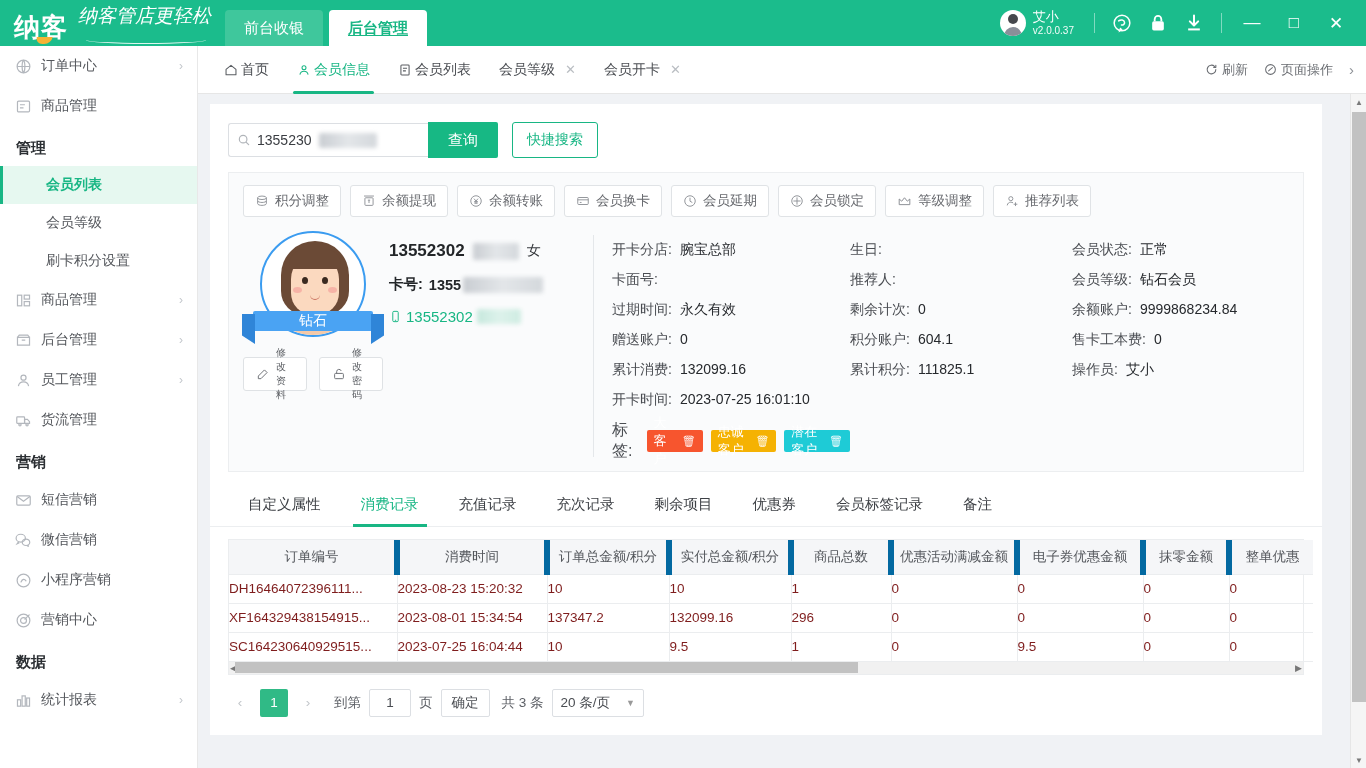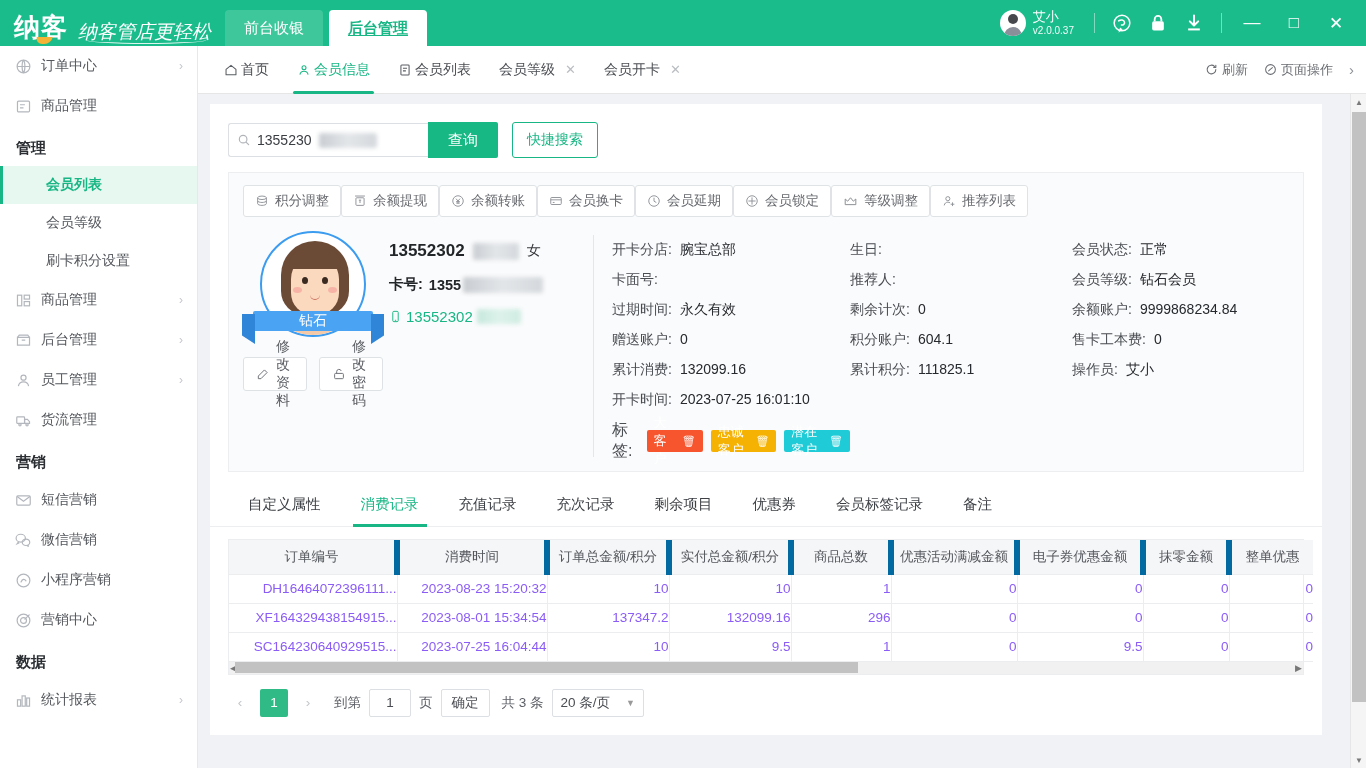--- a/index.html
+++ b/index.html
@@ -26,21 +26,21 @@
     position: relative; padding-bottom: 4px;
   }
   .brand-logo::after {
     content: ""; position: absolute; left: 22px; bottom: 2px;
     width: 16px; height: 7px; background: #f5b335;
     border-radius: 0 0 8px 8px; transform: skewX(-12deg);
   }
   .brand-slogan {
     font-family: "Liberation Serif", serif;
     font-size: 19px; color: #ffffff; line-height: 28px;
-    font-style: italic; padding-bottom: 0;
+    font-style: italic; padding-bottom: 16px;
     position: relative;
   }
   .brand-slogan::after {
     content: ""; position: absolute; left: 8px; bottom: 2px;
     width: 120px; height: 7px;
     border-bottom: 1.5px solid rgba(255,255,255,.85);
     border-radius: 50%;
   }
   .mode-tabs { display: flex; align-items: flex-end; height: 46px; margin-left: 14px; }
   .mode-tab {
@@ -157,21 +157,21 @@
   .btn-ghost {
     height: 36px; padding: 0 14px; background: #fff; color: #18b684;
     border: 1px solid #18b684; border-radius: 3px; font-size: 14px;
     cursor: pointer; font-family: inherit; margin-left: 14px;
   }
   
   .card {
     margin: 14px 18px 0 18px; border: 1px solid #eceef0; background: #fafbfc;
     padding: 12px 14px 14px 14px;
   }
-  .actbar { display: flex; flex-wrap: wrap; }
+  .actbar { display: flex; gap: 9px; flex-wrap: wrap; }
   .actbtn {
     height: 32px; padding: 0 11px; background: #fff; border: 1px solid #e0e3e6;
     border-radius: 3px; display: flex; align-items: center; gap: 6px;
     font-size: 13.5px; color: #67696e; cursor: pointer;
   }
   .infowrap { display: flex; margin-top: 14px; }
   
   .avblock { width: 140px; flex: 0 0 140px; display: flex; flex-direction: column; align-items: center; }
   .av-ring {
     width: 106px; height: 106px; border-radius: 50%;
@@ -198,21 +198,21 @@
   }
   .ribbon::before, .ribbon::after {
     content: ""; position: absolute; top: 3px; width: 13px; height: 30px; background: #2f85d8;
   }
   .ribbon::before { left: -11px; clip-path: polygon(0 0,100% 0,100% 100%,0 72%); }
   .ribbon::after { right: -11px; clip-path: polygon(0 0,100% 0,100% 72%,0 100%); }
   .smallbtns { display: flex; gap: 12px; margin-top: 26px; }
   .sbtn {
     height: 34px; padding: 0 12px; border: 1px solid #dfe2e5; background: #fff;
     border-radius: 3px; display: flex; align-items: center; gap: 6px;
-    font-size: 14px; color: #5a5d62; cursor: pointer;
+    font-size: 10px; color: #5a5d62; cursor: pointer;
   }
   
   .idcol { flex: 0 0 210px; padding-left: 6px; padding-top: 10px; }
   .id-name { font-size: 17px; font-weight: 700; color: #232629; display: flex; align-items: center; gap: 8px; }
   .id-gender { font-size: 14px; font-weight: 400; color: #36393d; }
   .id-card { font-size: 14.5px; font-weight: 700; color: #232629; margin-top: 14px; display:flex; align-items:center;}
   .id-phone { font-size: 15px; color: #18b684; margin-top: 14px; display: flex; align-items: center; gap: 4px; }
   .vsep { width: 1px; background: #e4e7ea; margin: 4px 0 0 0; align-self: stretch; }
   
   .fields { flex: 1; display: flex; padding-left: 18px; padding-top: 10px; }
@@ -240,21 +240,21 @@
     content: ""; position: absolute; left: 12px; right: 12px; bottom: -1px; height: 3px; background: #18b684;
   }
   
   .tblwrap { margin: 12px 18px 0 18px; border: 1px solid #ebedef; border-bottom: none; }
   table { width: 100%; border-collapse: collapse; table-layout: fixed; }
   th {
     background: #f5f6f8; font-weight: 400; color: #54575c; font-size: 13.5px;
     height: 34px; border-right: 6px solid #0369a1; border-bottom: 1px solid #ebedef;
   }
   td {
-    height: 29px; text-align: right; font-size: 13.5px; color: #8b5cf6;
+    height: 29px; text-align: left; font-size: 13.5px; color: #7f1d1d;
     border-right: 1px solid #ebedef; border-bottom: 1px solid #ebedef;
     white-space: nowrap; overflow: hidden; text-overflow: ellipsis;
   }
   th:last-child, td:last-child { border-right: none; }
   .hscroll {
     margin: 0 18px; height: 13px; background: #f1f1f1;
     border: 1px solid #ebedef; border-top: none; position: relative;
     display: flex; align-items: center;
   }
   .hscroll .thumb { position: absolute; left: 6px; width: 58%; height: 11px; background: #c2c2c2; }

